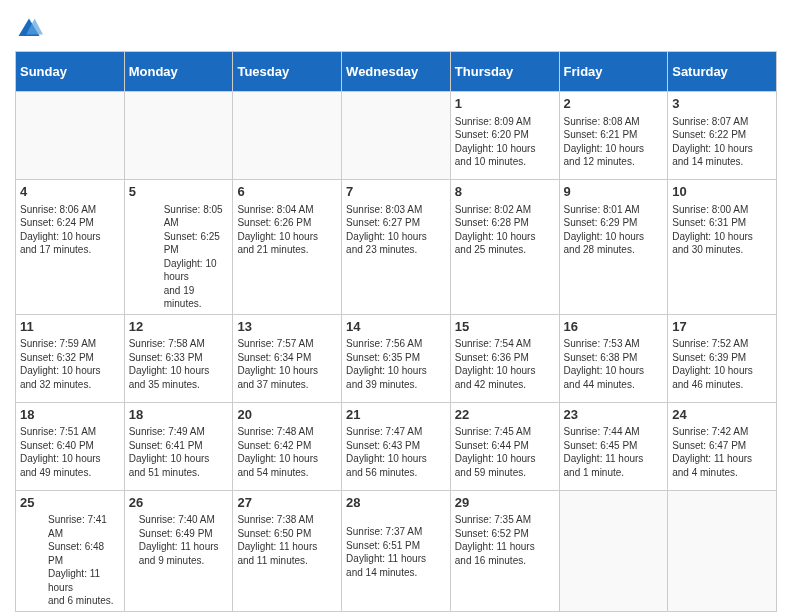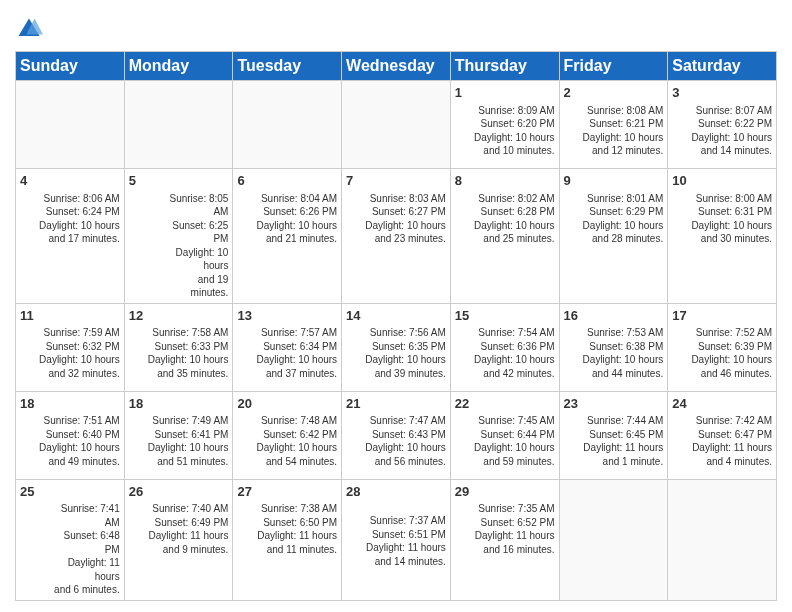--- a/index.html
+++ b/index.html
@@ -52,23 +52,23 @@
       color: #555;
     }
     .calendar {
       width: 100%;
       border-collapse: collapse;
       table-layout: fixed;
     }
     .calendar th {
       background: #1a6bbf;
       color: #fff;
-      font-size: 16px;
+      font-size: 13px;
       font-weight: bold;
-      padding: 5px 4px;
+      padding: 12px 4px;
       border: 1px solid #ccc;
       text-align: left;
     }
     .calendar td {
       border: 1px solid #ccc;
       vertical-align: top;
       padding: 3px 4px;
       font-size: 10px;
       line-height: 1.35;
       background: #fff;
@@ -81,21 +81,20 @@
     .day-number {
       font-size: 13px;
       font-weight: bold;
       color: #333;
       display: block;
       margin-bottom: 2px;
     }
     .day-info {
       color: #333;
       font-size: 10px;
-      text-align: right;
     }
   </style>
 </head>
 <body>
 
 <div class="container">
   <div class="header">
     <div class="logo">
       <svg class="logo-icon" viewBox="0 0 40 40">
         <polygon points="20,5 35,30 5,30" fill="#1a6bbf"></polygon>

